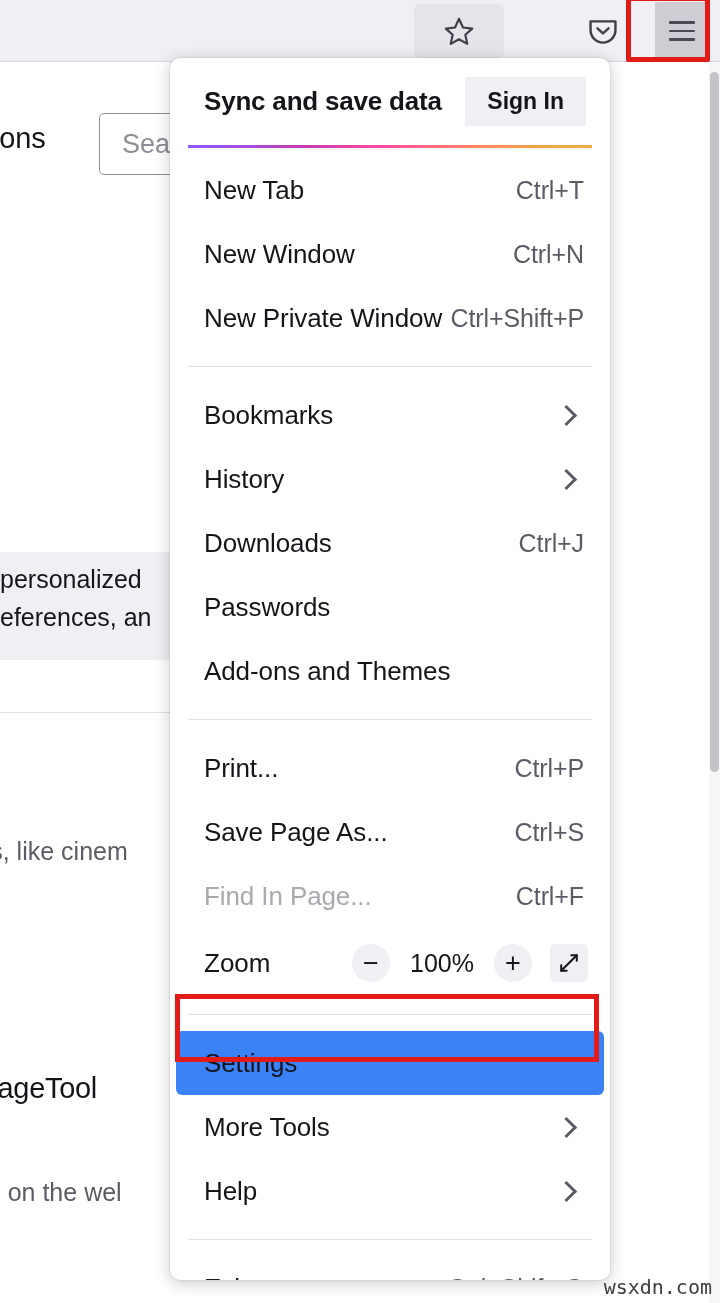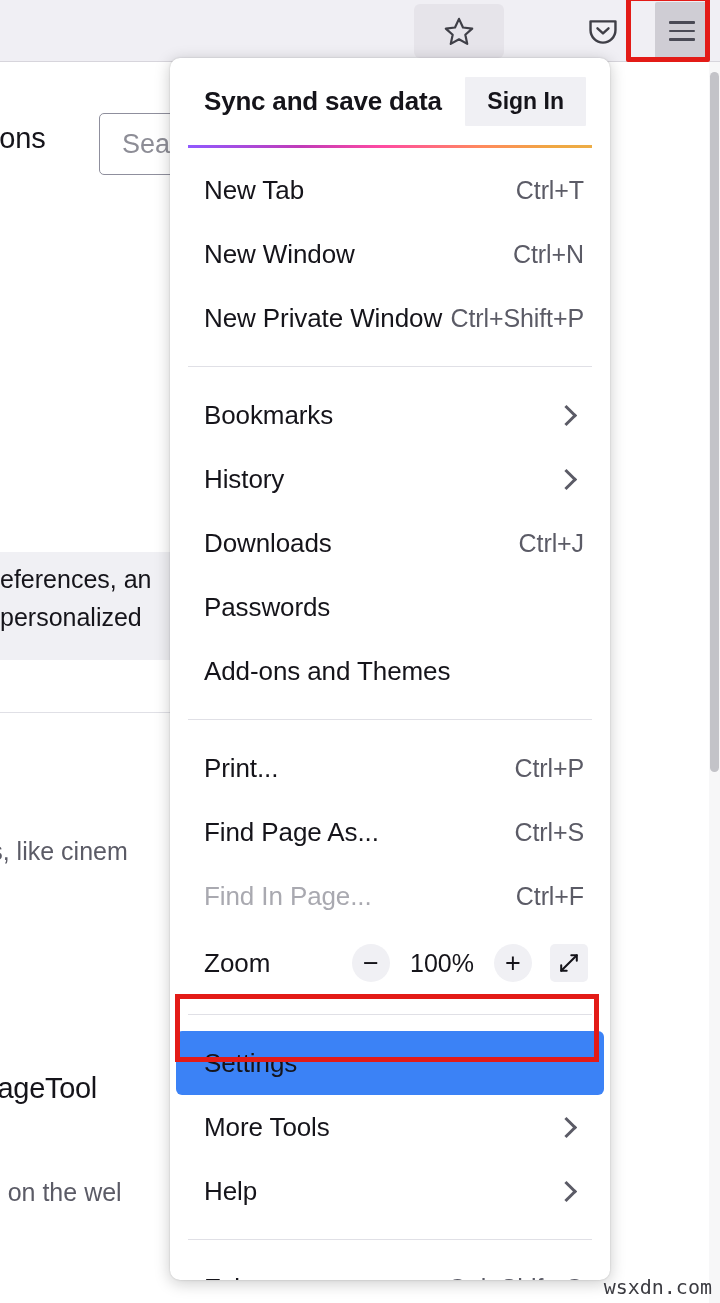--- a/index.html
+++ b/index.html
@@ -339,22 +339,22 @@
 <body>
 
 <div id="bg-page">
 
   <div id="bg-addons-title">dd-ons</div>
 
   <div id="bg-search-input">Sear</div>
 
   <div id="bg-card-1"></div>
   <div id="bg-card-1-text">
+    <div>personalized</div>
     <div>eferences, an</div>
-    <div>personalized</div>
   </div>
 
   <div id="bg-divider-1"></div>
 
   <div id="bg-text-2">res, like cinem</div>
 
   <div id="bg-addon-name">nguageTool</div>
 
   <div id="bg-addon-desc">rite on the wel</div>
 
@@ -434,21 +434,21 @@
   </div>
 
   <div class="menu-divider"></div>
 
   <div class="menu-section">
     <div class="menu-item">
       <span class="menu-label">Print...</span>
       <span class="menu-shortcut">Ctrl+P</span>
     </div>
     <div class="menu-item">
-      <span class="menu-label">Find Page As...</span>
+      <span class="menu-label">Save Page As...</span>
       <span class="menu-shortcut">Ctrl+S</span>
     </div>
     <div class="menu-item disabled">
       <span class="menu-label">Find In Page...</span>
       <span class="menu-shortcut">Ctrl+F</span>
     </div>
 
     <div id="zoom-row">
       <span class="menu-label">Zoom</span>
       <span id="zoom-controls">

